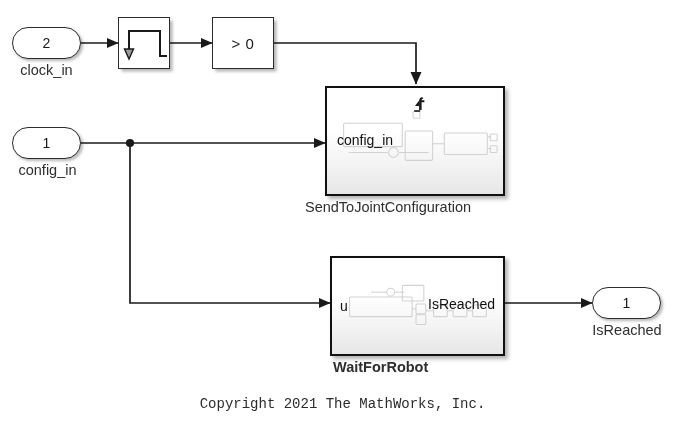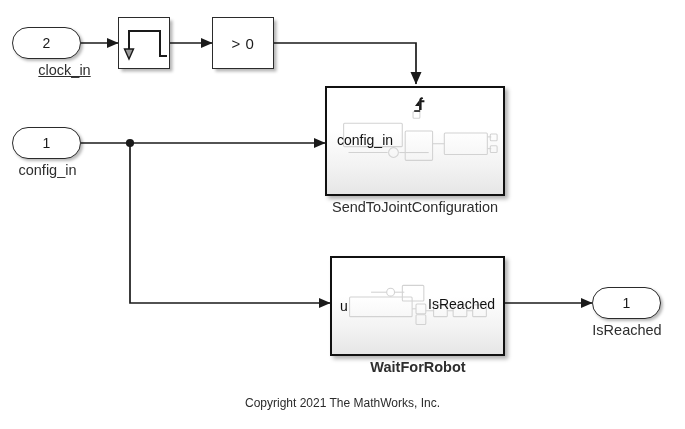--- a/index.html
+++ b/index.html
@@ -80,39 +80,40 @@
     color: #101010;
     white-space: nowrap;
   }
 
   
   .caption {
     position: absolute;
     font-size: 14.5px;
     color: #2e2e2e;
     white-space: nowrap;
-    text-align: center;
+    text-align: left;
   }
   .port-caption {
     position: absolute;
     font-size: 14.5px;
     color: #2e2e2e;
     white-space: nowrap;
     text-align: center;
   }
 
   
   #copyright {
     position: absolute;
     left: 0;
     right: 0;
     top: 396px;
     text-align: center;
-    font-size: 12px;
+    font-size: 14px;
     color: #2b2b2b;
+    font-family: Liberation Mono, monospace;
   }
 
   
   .ghost { stroke: #d2d2d2; fill: none; stroke-width: 1.1; }
 </style>
 </head>
 <body>
 
 <svg id="canvas" viewBox="0 0 685 429" xmlns="http://www.w3.org/2000/svg">
   <defs>
@@ -138,21 +139,21 @@
 
     <line x1="505" y1="303" x2="592" y2="303" marker-end="url(#arrowR)"></line>
   </g>
 
   <circle cx="130" cy="143" r="4.1" fill="#1a1a1a"></circle>
 </svg>
 
 <div class="port" style="left:12px; top:27px; width:69px; height:32px;">
   <span>2</span>
 </div>
-<div class="port-caption" style="left:18px; top:62px; width:93px;text-decoration:underline;">clock_in</div>
+<div class="port-caption" style="left:0px; top:62px; width:93px;">clock_in</div>
 
 <div class="block-thin" style="left:118px; top:17px; width:52px; height:52px;">
   <svg class="abs" style="left:0;top:0;" width="52" height="52" viewBox="0 0 52 52" xmlns="http://www.w3.org/2000/svg">
 
     <path d="M 10 40 L 10 13 L 41 13 L 41 38 L 48 38" stroke="#1a1a1a" stroke-width="2" fill="none"></path>
 
     <path d="M 5.5 31 L 14.5 31 L 10 41 z" fill="#9a9a9a" stroke="#1a1a1a" stroke-width="1.4"></path>
   </svg>
 </div>
 

